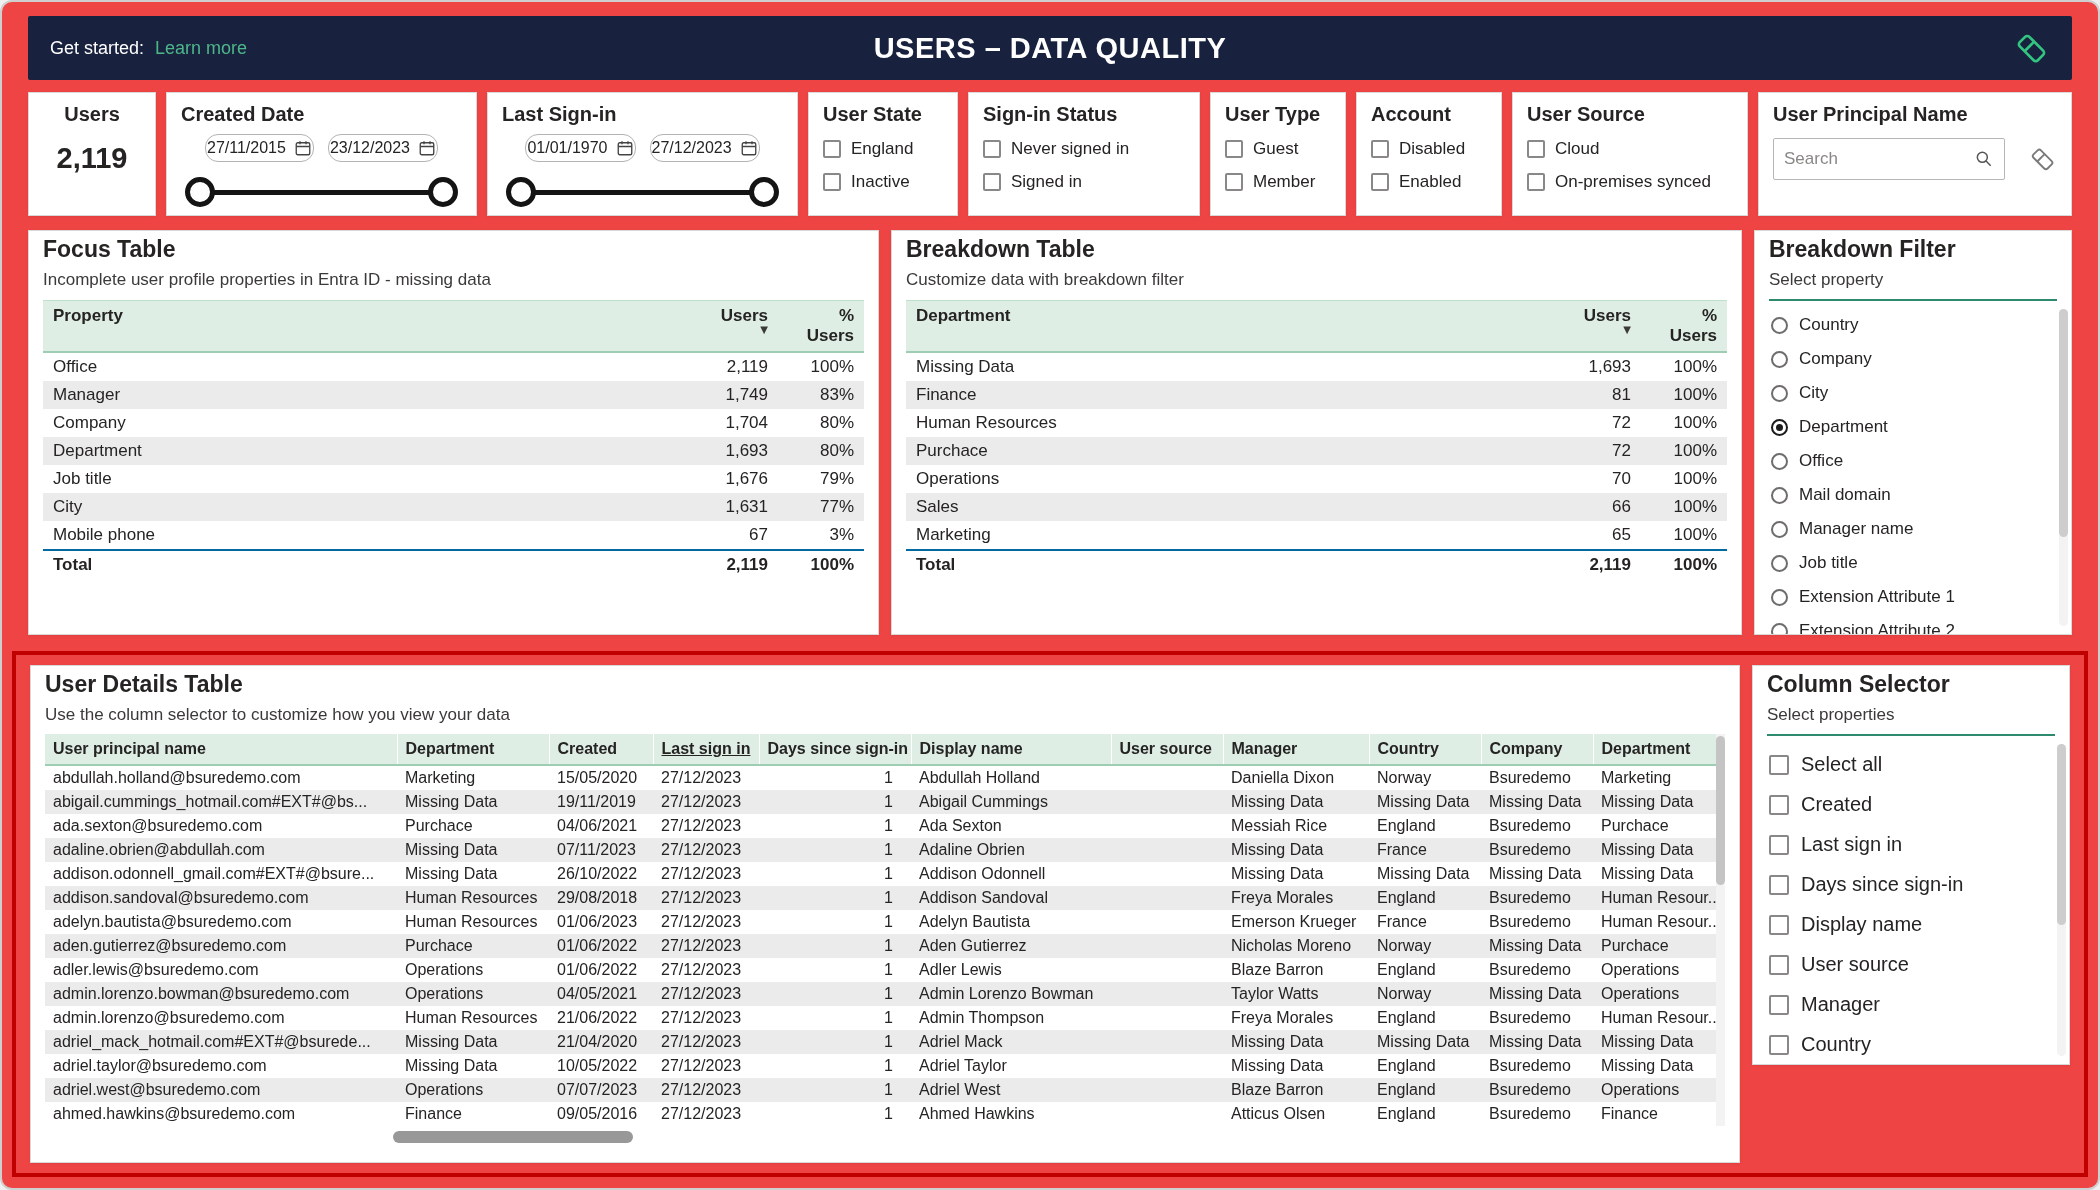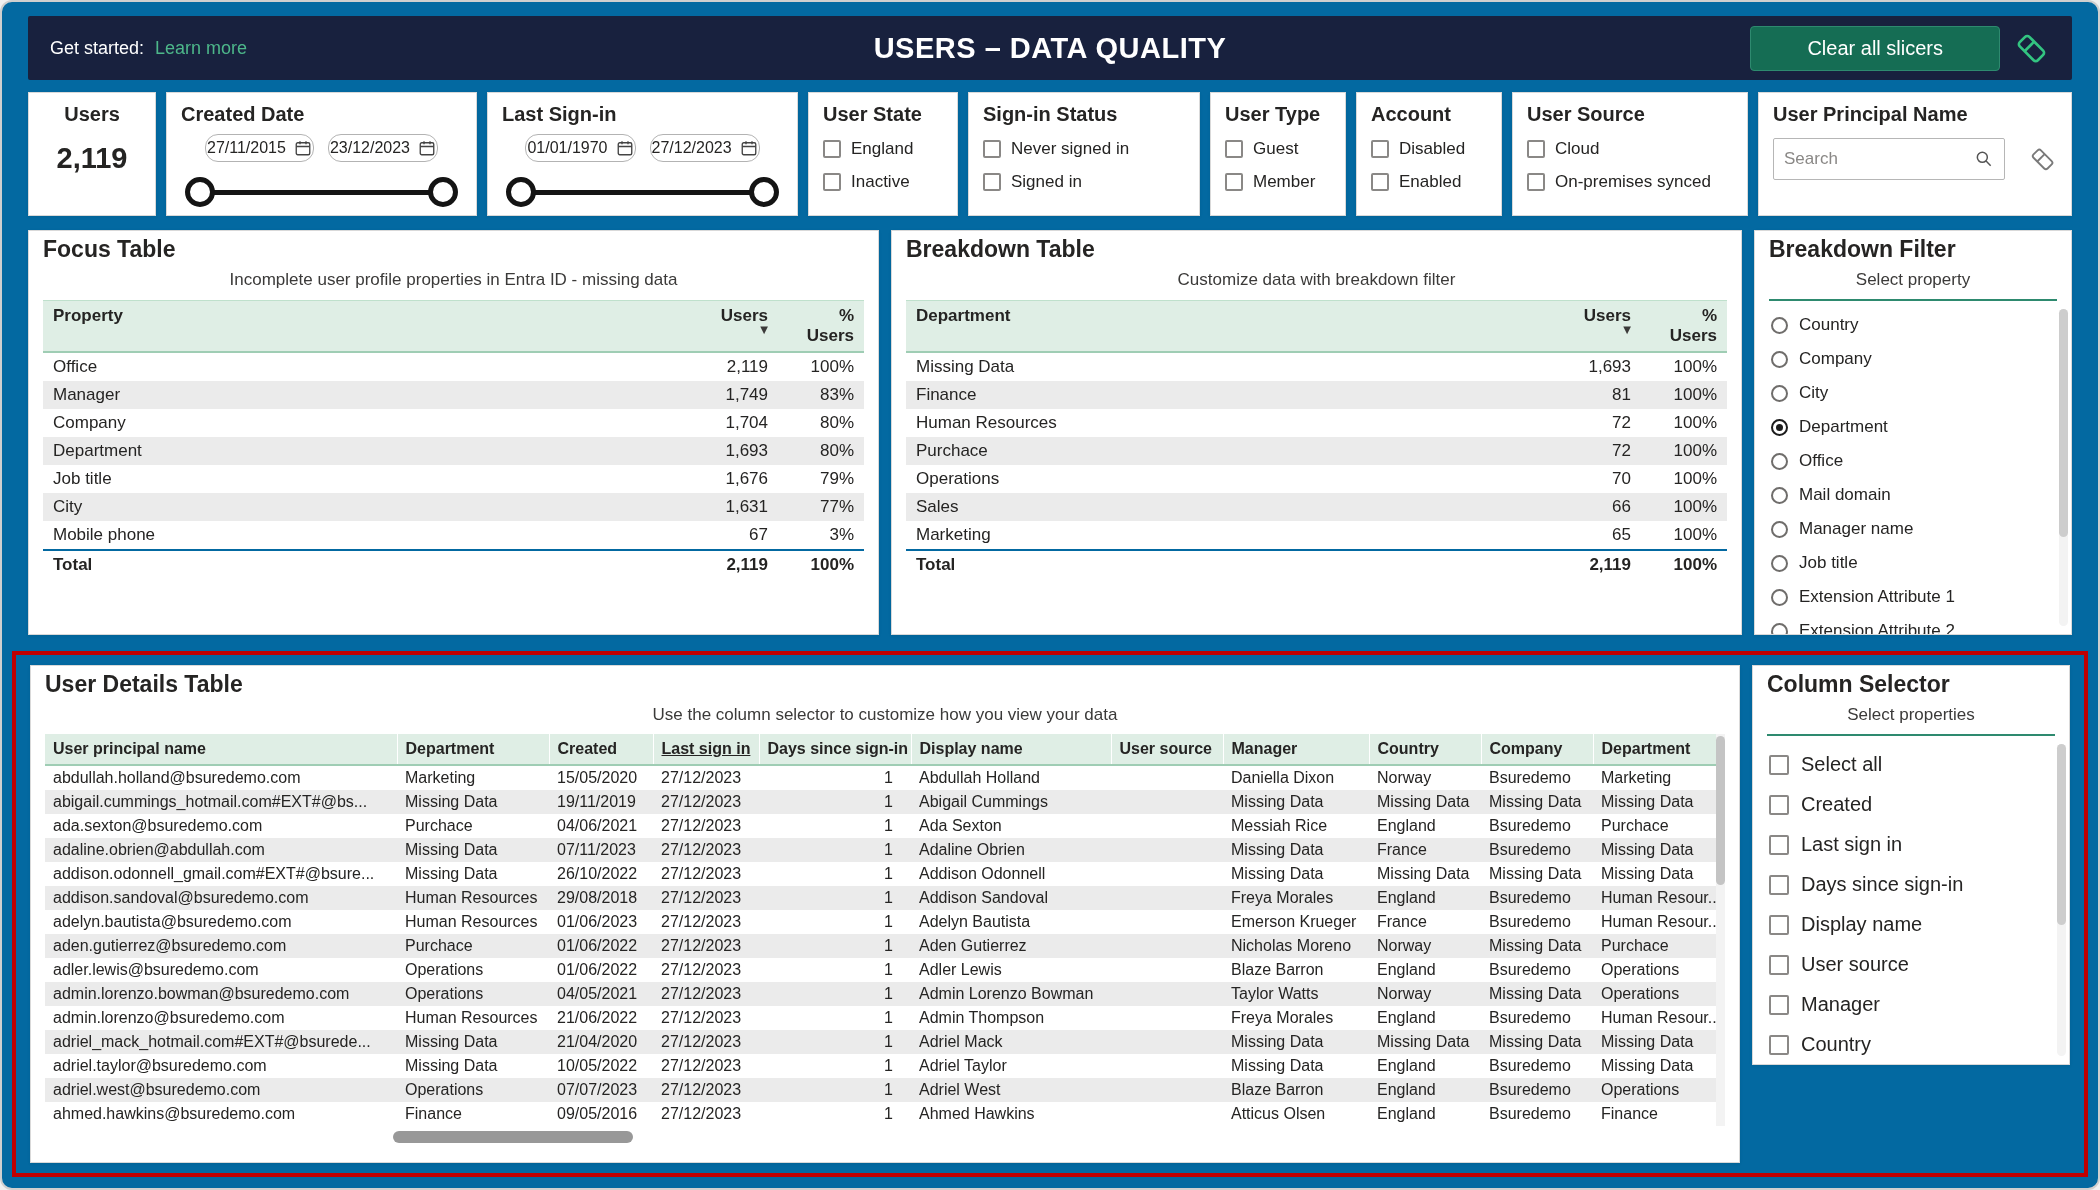--- a/index.html
+++ b/index.html
@@ -1,17 +1,17 @@
 <!DOCTYPE html>
 <html><head>
 <meta charset="utf-8">
 <style>
   * { box-sizing: border-box; margin: 0; padding: 0; }
   html,body { background:#f0f0f0; font-family:"Liberation Sans", sans-serif; color:#252423; }
-  .page { width:2100px; height:1190px; background:#0369a1; border:2px solid #cfcfcf; border-radius:12px;
+  .page { width:2100px; height:1190px; background:#ef4444; border:2px solid #cfcfcf; border-radius:12px;
           padding:14px 26px 16px; position:relative; overflow:hidden; }
 
   
   .topbar { height:64px; background:#18213E; display:flex; align-items:center; padding:0 22px; position:relative; border-radius:2px; }
   .get-started { color:#ffffff; font-size:18px; }
   .get-started .link { color:#4DB78A; margin-left:6px; cursor:pointer; text-decoration:none; }
   .topbar-title { position:absolute; left:50%; transform:translateX(-50%); color:#fff; font-size:29px; font-weight:bold; letter-spacing:0.5px; white-space:nowrap; }
   .topbar-right { margin-left:auto; display:flex; align-items:center; gap:14px; }
   .clear-btn { background:#156D54; color:#fff; border:1px solid #2E8A6F; border-radius:4px; font-size:20px;
                font-family:inherit; padding:10px 56px; cursor:pointer; }
@@ -38,21 +38,21 @@
   .opt { display:flex; align-items:center; gap:10px; margin-top:13px; font-size:17px; cursor:pointer; }
   .cb { flex:0 0 auto; width:18px; height:18px; border:2px solid #8a8886; background:#fff; border-radius:2px; }
   .search-row { display:flex; align-items:center; gap:24px; margin-top:12px; }
   .search-box { flex:1; display:flex; align-items:center; border:1px solid #b6b6b6; border-radius:2px; height:42px; padding:0 10px; cursor:text; }
   .search-box .ph { color:#8a8886; font-size:17px; flex:1; }
 
   
   .middle-row { display:flex; gap:12px; margin-top:14px; height:405px; }
   .panel { background:#fff; border:1px solid #d9d9d9; box-shadow:0 1px 3px rgba(0,0,0,.08); padding:5px 14px; position:relative; overflow:hidden; }
   .panel-title { font-size:23px; font-weight:bold; color:#252423; }
-  .panel-sub { font-size:17px; color:#3b3a39; margin-top:7px;text-align:center; }
+  .panel-sub { font-size:17px; color:#3b3a39; margin-top:7px; }
   .underlined-sub { border-bottom:2px solid #2E8A6F; padding-bottom:9px; }
   .flex1 { flex:1 1 0; }
   .w-filter { flex:0 0 318px; }
 
   
   table.summary { width:100%; border-collapse:collapse; table-layout:fixed; font-size:17px; margin-top:10px; }
   table.summary col.c0 { width:auto; } table.summary col.c1 { width:96px; } table.summary col.c2 { width:86px; }
   table.summary th { background:#DFEEE5; border-top:1px solid #bfe0cc; border-bottom:2px solid #9fcdb4; text-align:left;
                      font-weight:bold; padding:5px 10px; vertical-align:top; }
   table.summary th.num { text-align:right; }
@@ -96,21 +96,20 @@
 
 <div class="page">
 
   <header class="topbar">
     <div class="get-started">
       <span>Get started:</span>
       <a class="link" href="#">Learn more</a>
     </div>
     <h1 class="topbar-title">USERS – DATA QUALITY</h1>
     <div class="topbar-right">
-      <button class="clear-btn">Clear all slicers</button>
       <span class="icon-wrap">
         <svg width="36" height="36" viewBox="0 0 24 24" fill="none">
           <g transform="rotate(45 12 12)">
             <rect x="3.5" y="8" width="17" height="9" rx="2" stroke="#33C481" stroke-width="1.8"></rect>
             <line x1="10" y1="8" x2="10" y2="17" stroke="#33C481" stroke-width="1.8"></line>
           </g>
         </svg>
       </span>
     </div>
   </header>

